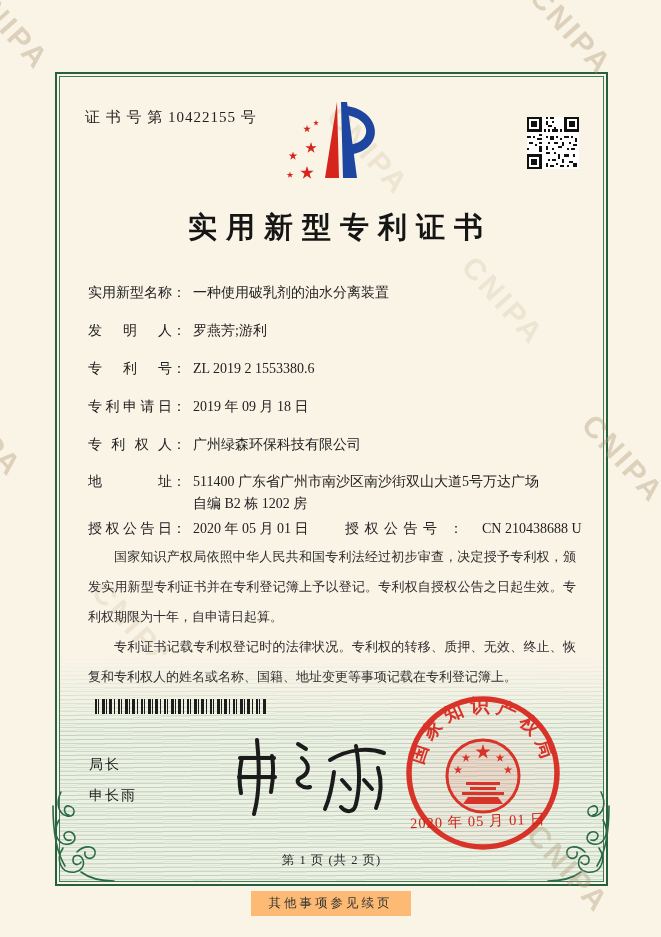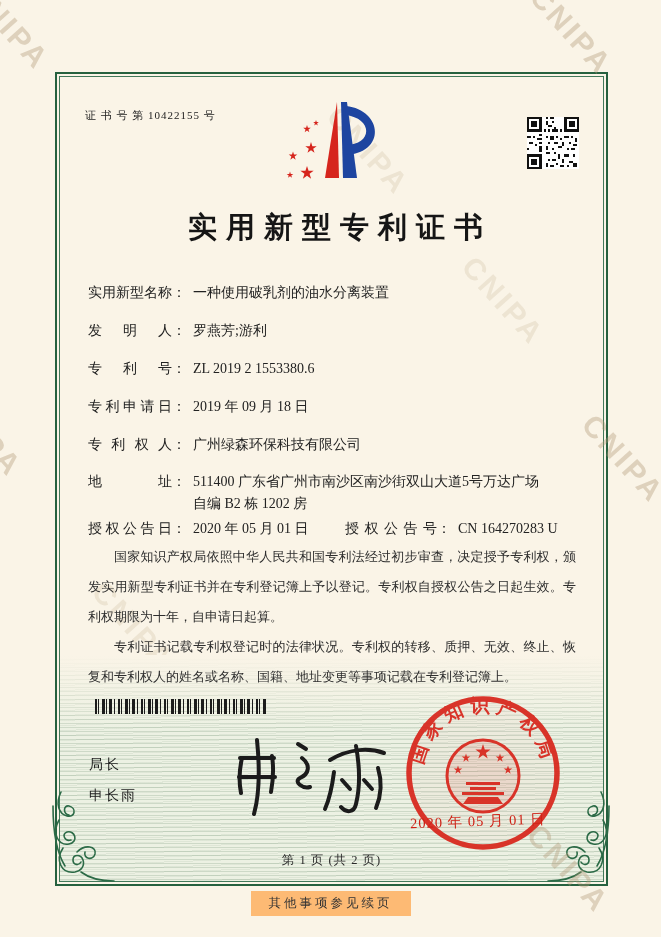--- a/index.html
+++ b/index.html
@@ -17,34 +17,34 @@
   .cert{position:absolute;left:55px;top:72px;width:549px;height:810px;border:2px solid #26613f;z-index:2;}
   .cert-inner-line{position:absolute;inset:2px;border:1px solid #42795a;pointer-events:none;}
 
   .guilloche{position:absolute;left:3px;right:3px;bottom:3px;top:581px;
       background-color:#ecf1e3;
       background-image:repeating-linear-gradient(180deg,rgba(96,132,99,0.22) 0 1px,transparent 1px 4px),
                        repeating-linear-gradient(178deg,rgba(96,132,99,0.10) 0 1px,transparent 1px 5px);}
   .guilloche-fade{position:absolute;top:0;left:0;right:0;height:75px;
       background:linear-gradient(180deg,#faf4e7 0%,rgba(250,244,231,0) 100%);}
 
-  .cert-no{position:absolute;left:28px;top:34px;font-size:11px;color:#222;letter-spacing:1px;}
+  .cert-no{position:absolute;left:28px;top:34px;font-size:15px;color:#222;letter-spacing:1px;}
   .logo{position:absolute;left:223px;top:22px;width:115px;height:90px;}
   .qr{position:absolute;left:470px;top:43px;width:52px;height:52px;}
   .title{position:absolute;left:4px;top:134px;width:100%;text-align:center;font-size:29px;font-weight:bold;
       color:#151515;letter-spacing:9px;text-indent:9px;}
 
   .fields{position:absolute;left:31px;top:207px;width:500px;font-size:14px;color:#222;}
   .frow{position:relative;display:flex;line-height:23px;margin-bottom:15px;}
   .flabel{display:inline-block;width:84px;flex:none;text-align:justify;text-align-last:justify;}
   .fcolon{flex:none;}
   .fvalue{margin-left:7px;}
   .frow.addr{line-height:22px;margin-bottom:2px;}
   .addr-lines{margin-left:7px;}
-  .grant2{position:absolute;left:257px;top:0;display:flex;}
+  .grant2{position:absolute;left:257px;top:0;display:flex;gap:12px;}
   .flabel2{width:92px;}
 
   .paras{position:absolute;left:31px;top:468px;width:488px;font-size:13px;line-height:30px;color:#2e2e2e;
       text-align:justify;}
   .paras p{margin:0;text-indent:2em;}
 
   .barcode{position:absolute;left:38px;top:625px;width:172px;height:15px;
       background-image:repeating-linear-gradient(90deg,
         #1c1c1c 0 2px,transparent 2px 3px,
         #1c1c1c 3px 4px,transparent 4px 7px,
@@ -171,21 +171,21 @@
           <span style="display:block">自编 B2 栋 1202 房</span>
         </span>
       </div>
       <div class="frow">
         <span class="flabel">授权公告日</span>
           <span class="fcolon">：</span>
         <span class="fvalue">2020 年 05 月 01 日</span>
         <span class="grant2">
           <span class="flabel flabel2">授权公告号</span>
             <span class="fcolon">：</span>
-          <span class="fvalue">CN 164270283 U</span>
+          <span class="fvalue">CN 210438688 U</span>
         </span>
       </div>
     </div>
 
     <div class="paras">
       <p>国家知识产权局依照中华人民共和国专利法经过初步审查，决定授予专利权，颁发实用新型专利证书并在专利登记簿上予以登记。专利权自授权公告之日起生效。专利权期限为十年，自申请日起算。</p>
       <p>专利证书记载专利权登记时的法律状况。专利权的转移、质押、无效、终止、恢复和专利权人的姓名或名称、国籍、地址变更等事项记载在专利登记簿上。</p>
     </div>
 
     <div class="barcode"></div>

